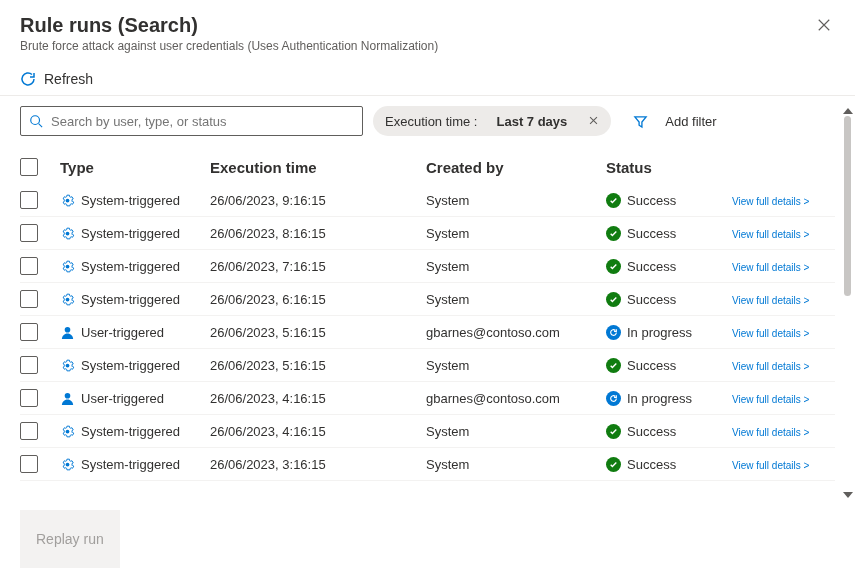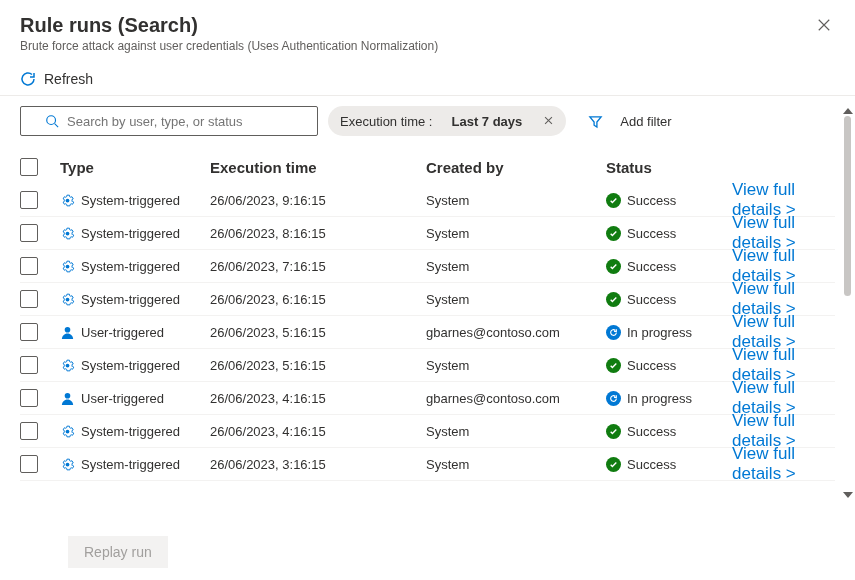--- a/index.html
+++ b/index.html
@@ -56,23 +56,23 @@
       display: flex;
       align-items: center;
       gap: 10px;
       padding: 10px 20px 14px;
     }
     .search-box {
       display: flex;
       align-items: center;
       border: 1px solid #605e5c;
       border-radius: 2px;
-      width: 298px;
+      width: 343px;
       height: 30px;
-      padding: 0 24px;
+      padding: 0 8px;
       gap: 8px;
     }
     .search-box svg { width: 14px; height: 14px; color: #0078d4; }
     .search-box input {
       border: none;
       outline: none;
       flex: 1;
       font-size: 13px;
     }
     .pill {
@@ -131,34 +131,33 @@
     .type-icon { width: 15px; height: 15px; flex-shrink:0; }
     .gear { color:#0078d4; }
     .user-i { color:#0078d4; }
     .status-ic { width:15px; height:15px; flex-shrink:0; border-radius:50%; display:flex; align-items:center; justify-content:center; }
     .success-ic { background:#107c10; color:#fff; }
     .progress-ic { background:#0078d4; color:#fff; }
     .status-ic svg { width:9px; height:9px; }
     .link {
       color: #0078d4;
       cursor: pointer;
-      font-size: 17px;
+      font-size: 10px;
     }
     .footer {
       position:absolute;
       bottom:12px;
       left:20px;
     }
     .replay-btn {
       background:#f3f2f1;
       border:none;
       color:#a19f9d;
-      padding:8px 16px;
+      padding:21px 16px;
       font-size:14px;
-      margin-left:48px;
     }
     .scrollbar {
       position:absolute;
       right:4px;
       top:116px;
       width:7px;
       height:374px;
     }
     .scroll-thumb {
       position:absolute;

